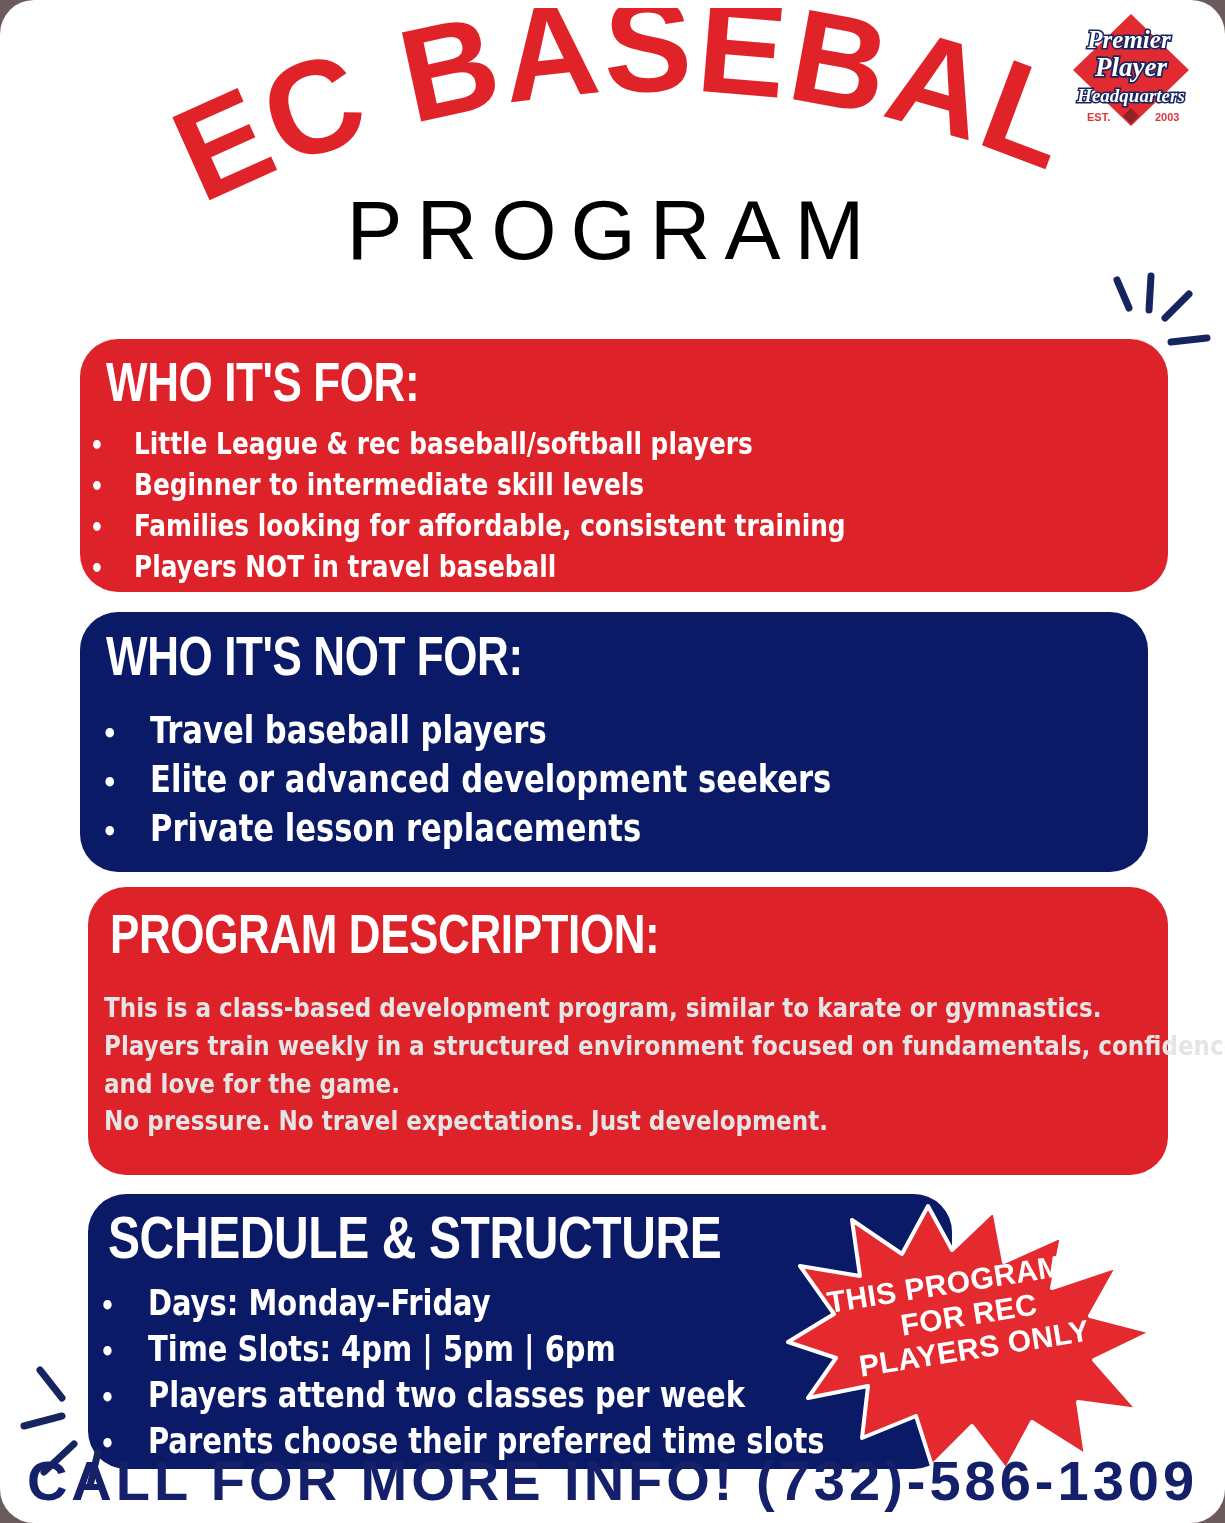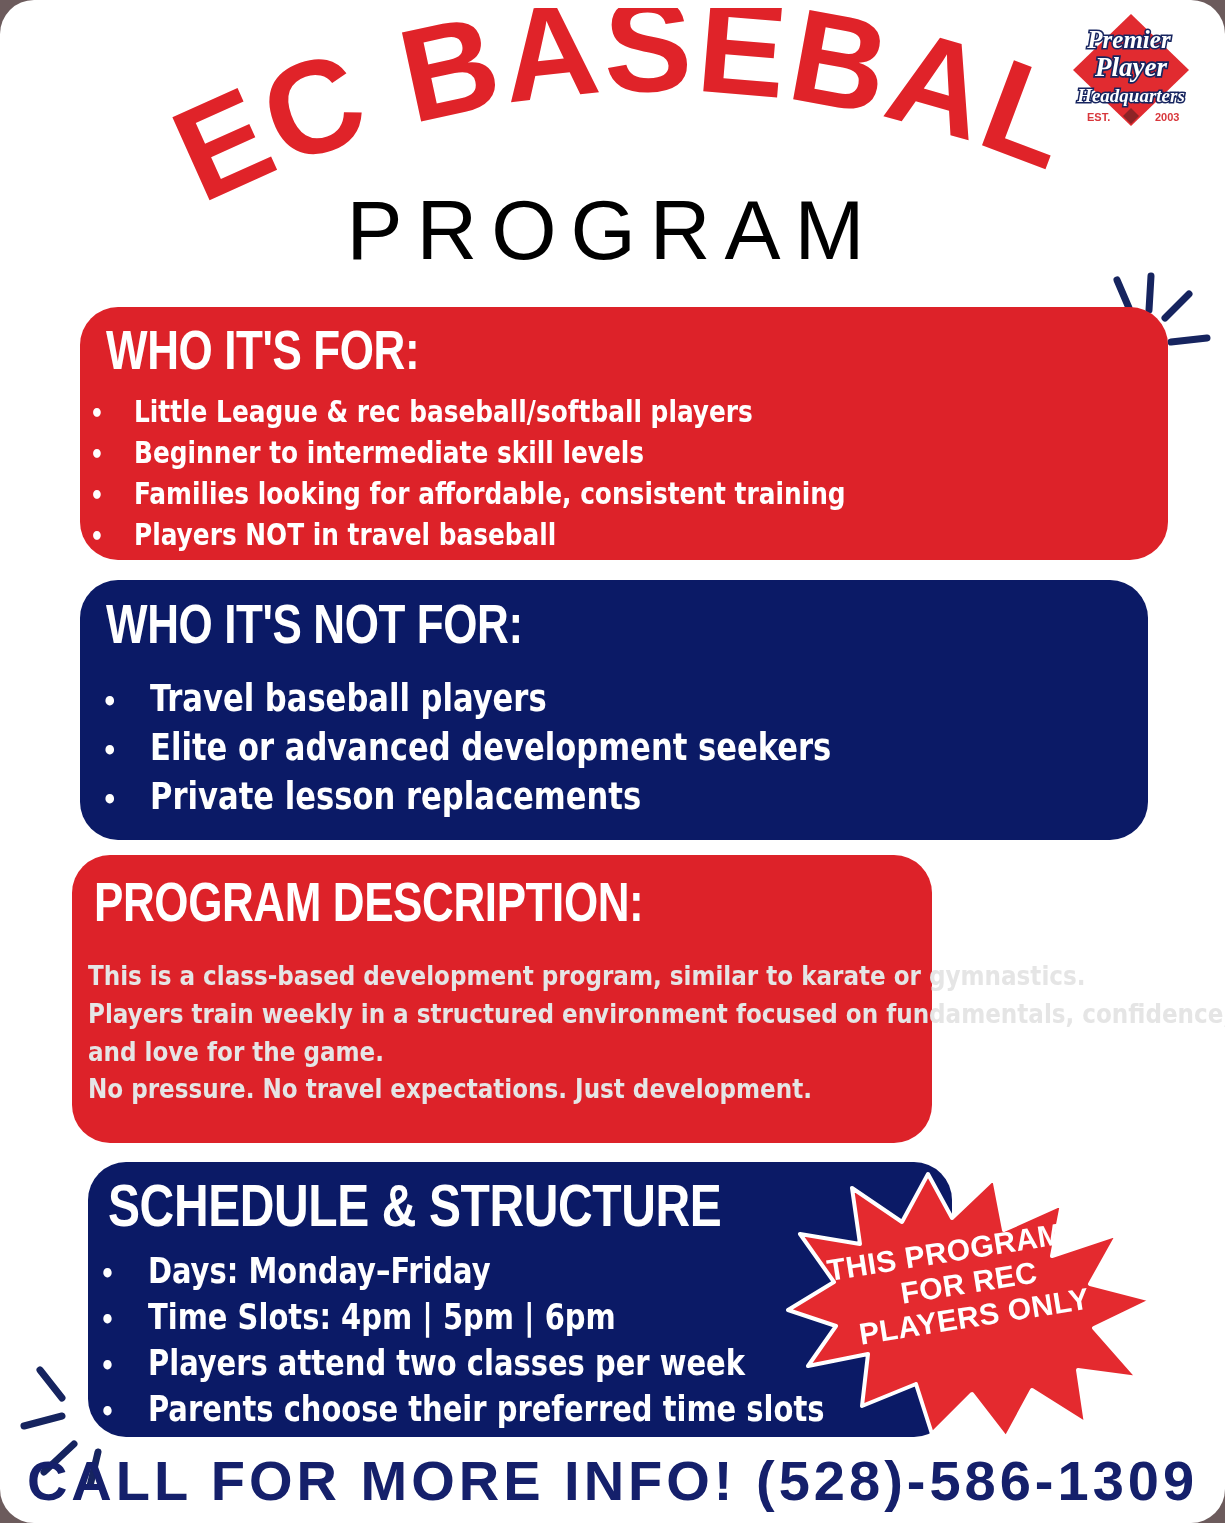--- a/index.html
+++ b/index.html
@@ -73,20 +73,21 @@
   .sparkle { position: absolute; }
   .sparkle svg { display: block; }
   .sparkle-tr { top: 272px; right: 8px; width: 110px; height: 105px; }
   .sparkle-bl { top: 1348px; left: 18px; width: 125px; height: 140px; }
 
   
   .card {
     position: absolute;
     border-radius: 38px;
     box-sizing: border-box;
+    margin-top: 32px;
   }
   .card.red  { background: #dd2229; }
   .card.navy { background: #0b1a66; }
 
   .card-title {
     font-family: "Liberation Sans Narrow", "Liberation Sans", sans-serif;
     font-weight: bold;
     font-size: 55px;
     letter-spacing: -0.5px;
     color: #ffffff;
@@ -129,21 +130,21 @@
   #card-who-for ul.bullets li .dot { width: 44px; font-size: 24px; }
 
   
   #card-who-not { left: 80px; top: 580px; width: 1068px; height: 260px; }
   #card-who-not .card-title { position:absolute; left: 26px; top: 17px; }
   #card-who-not ul.bullets { position:absolute; left: 22px; top: 100px; width: 1000px; }
   #card-who-not ul.bullets li { font-size: 37px; margin-bottom: 12px; }
   #card-who-not ul.bullets li .dot { width: 48px; font-size: 27px; }
 
   
-  #card-desc { left: 72px; top: 855px; width: 860px; height: 288px; }
+  #card-desc { left: 88px; top: 855px; width: 1080px; height: 288px; }
   #card-desc .card-title { position:absolute; left: 22px; top: 20px; }
   #card-desc .desc-body {
     position:absolute;
     left: 16px;
     top: 102px;
     width: 1060px;
     color: #e5e5e5;
     font-family: "DejaVu Sans Condensed", "Liberation Sans Narrow", "Liberation Sans", sans-serif;
     font-weight: 600;
     font-size: 27px;
@@ -330,15 +331,15 @@
 
   <div class="sparkle sparkle-bl">
     <svg viewBox="0 0 125 140" xmlns="http://www.w3.org/2000/svg" stroke="#16245f" stroke-width="7" stroke-linecap="round" fill="none">
       <line x1="22" y1="22" x2="44" y2="50"></line>
       <line x1="6" y1="78" x2="44" y2="68"></line>
       <line x1="26" y1="124" x2="56" y2="96"></line>
       <line x1="72" y1="138" x2="80" y2="104"></line>
     </svg>
   </div>
 
-  <div class="footer">CALL FOR MORE INFO! (528)-586-1309</div>
+  <div class="footer">CALL FOR MORE INFO! (732)-586-1309</div>
 
 </div>
 
 </body></html>

